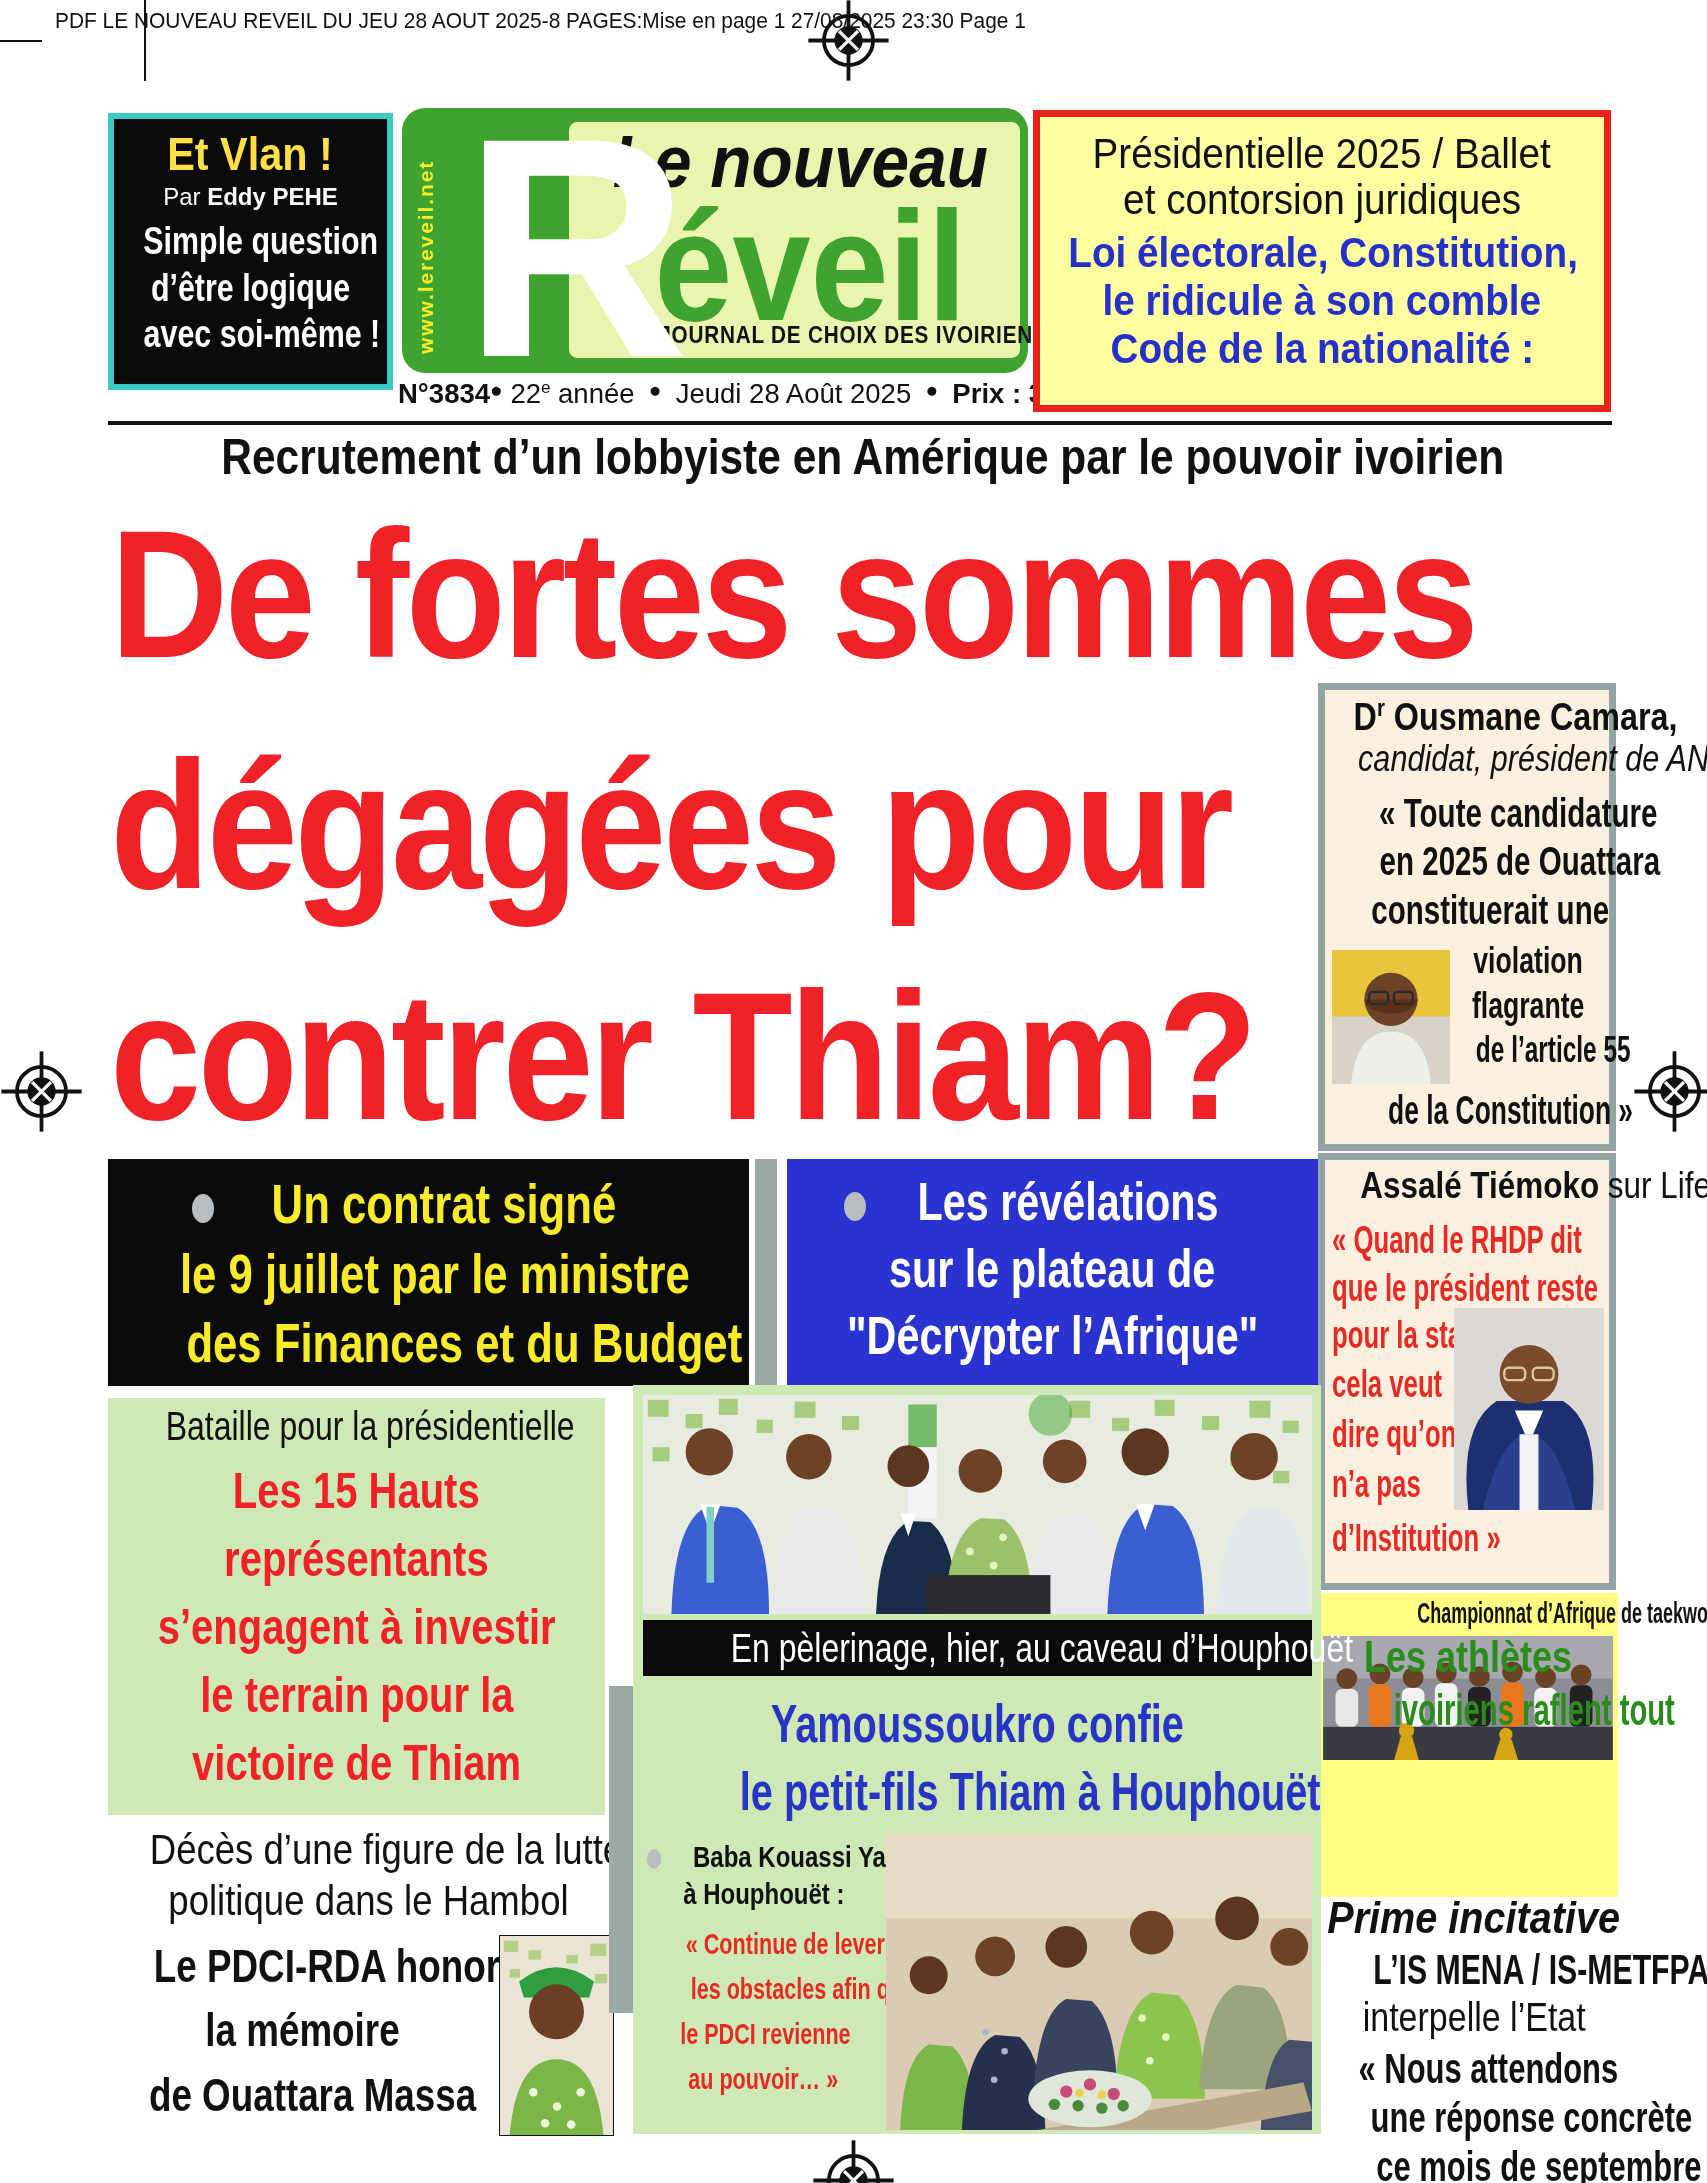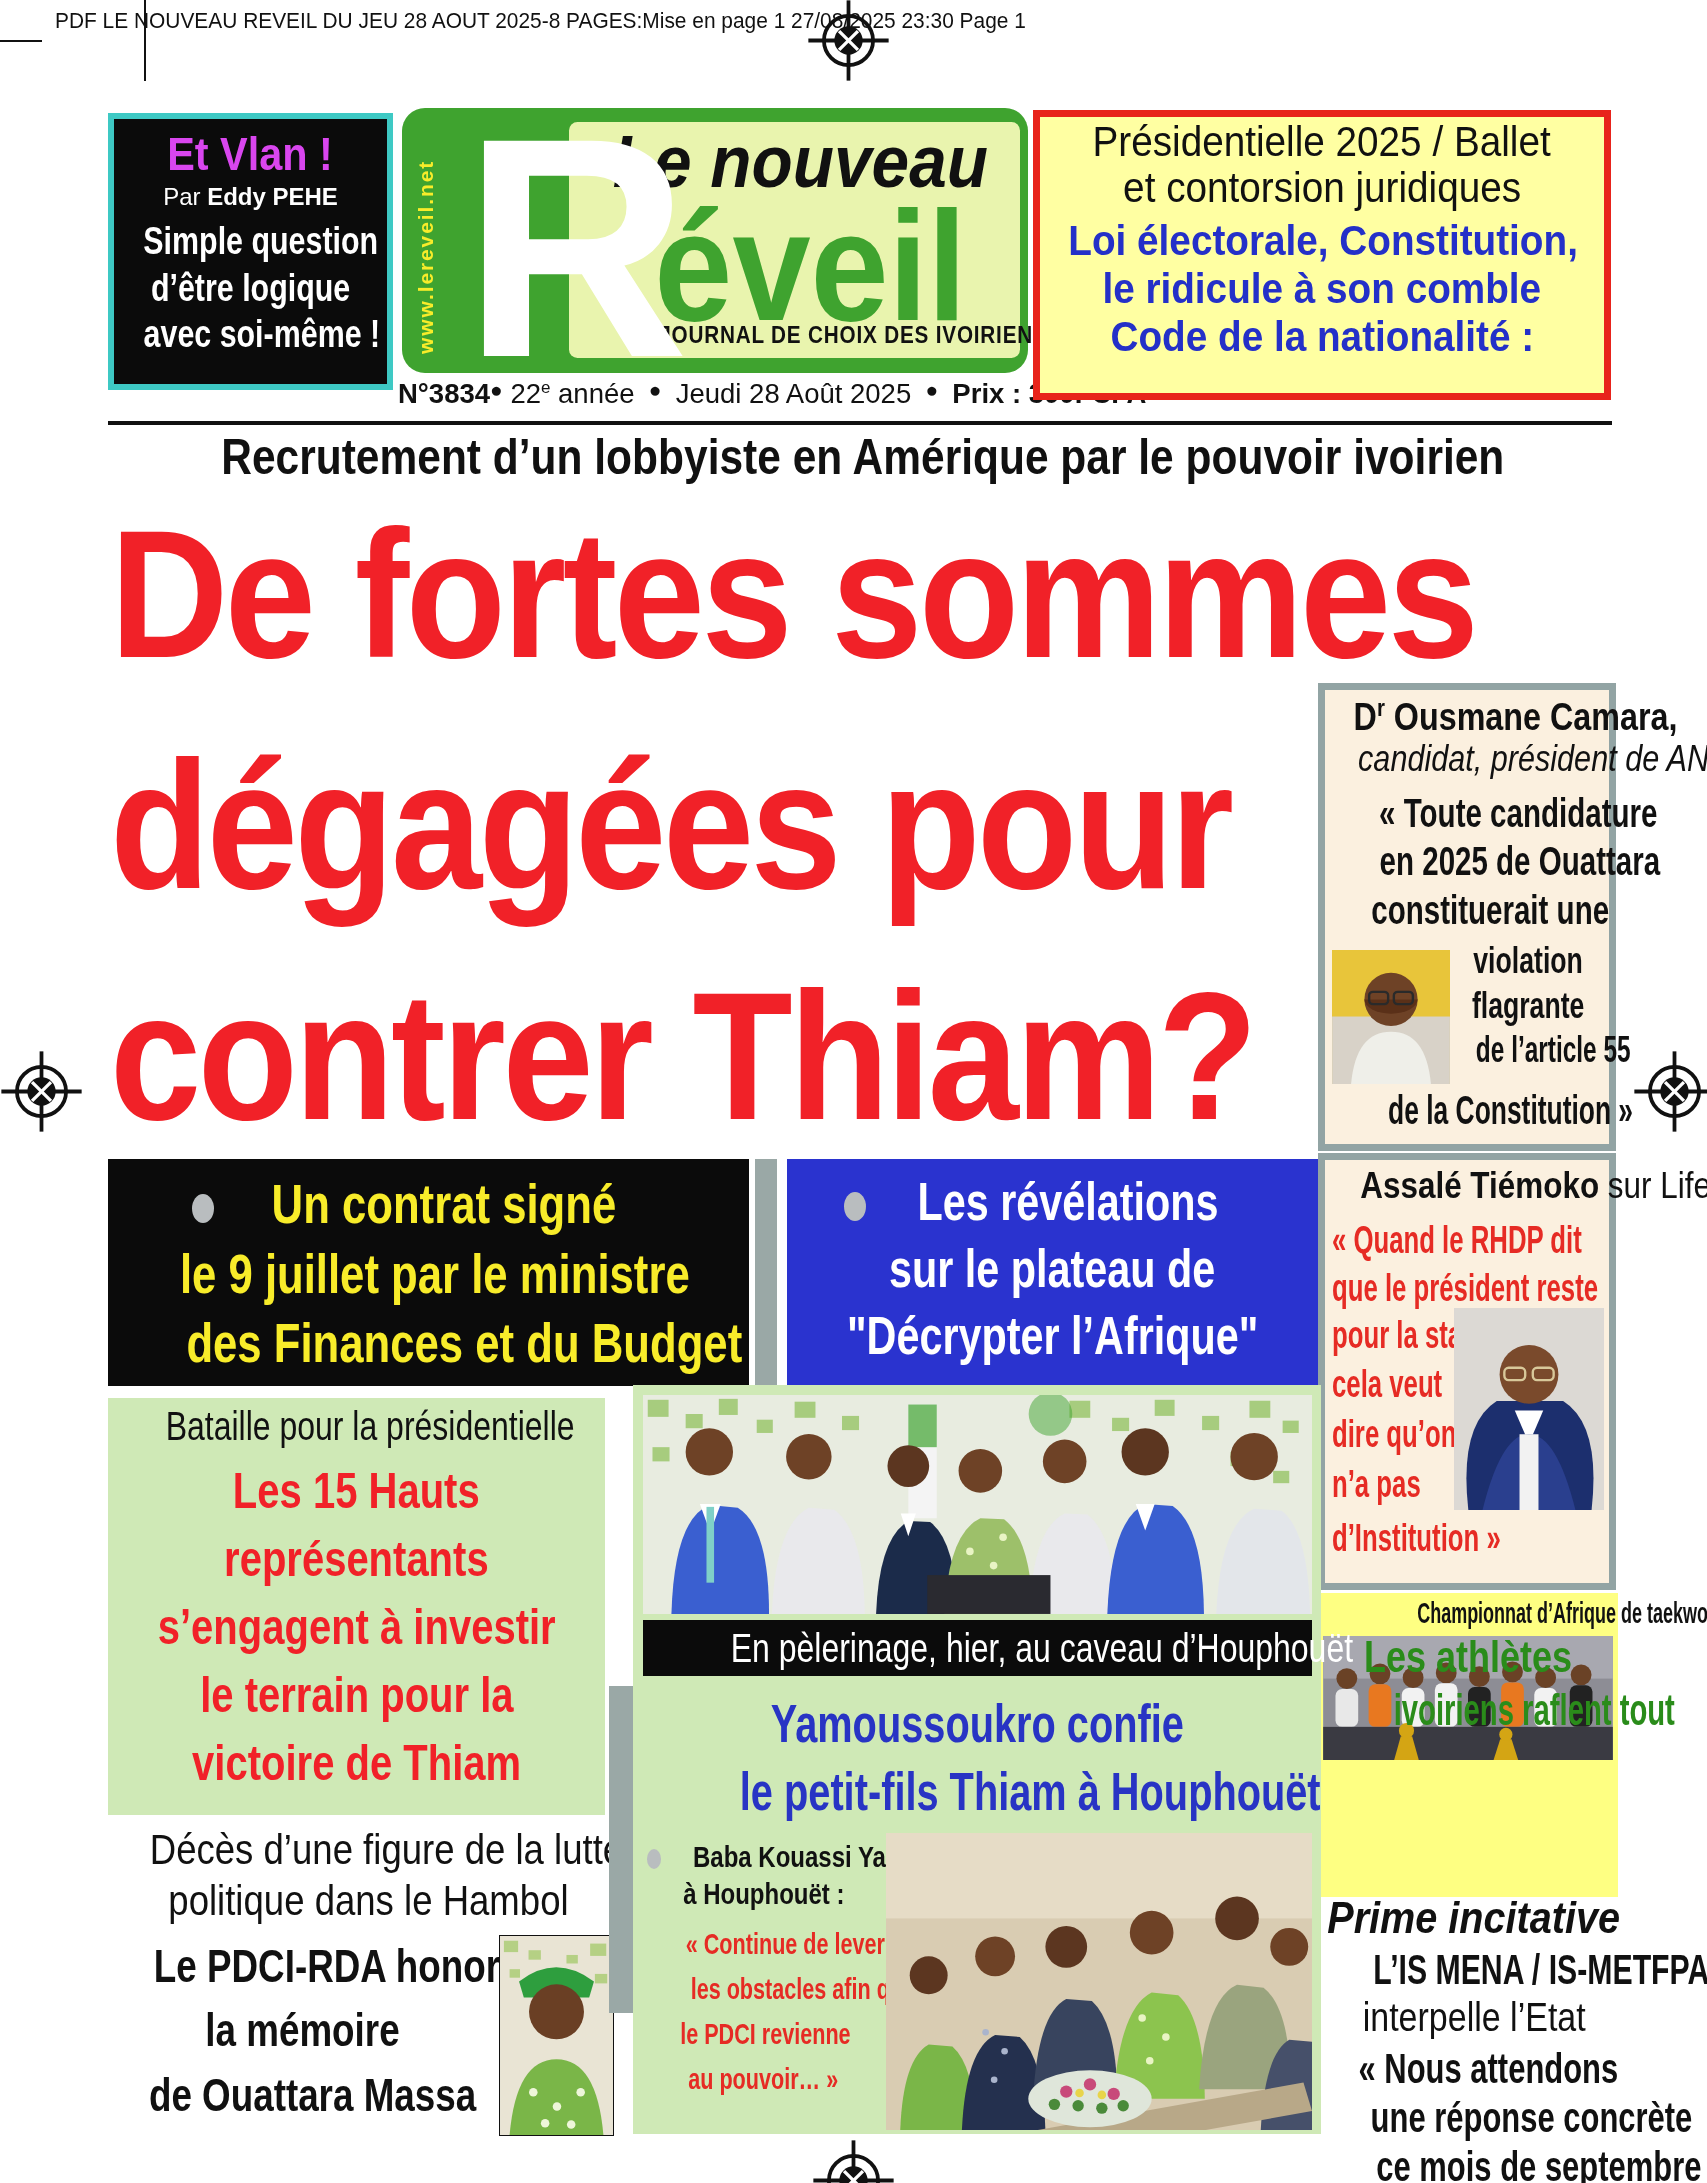--- a/index.html
+++ b/index.html
@@ -62,21 +62,21 @@
   <svg class="abs regmark" style="left:811px;top:2138px;" width="85" height="85" viewBox="-90 -90 180 180">
     <line x1="-85" y1="0" x2="85" y2="0"></line>
       <line x1="0" y1="-85" x2="0" y2="85"></line>
     <circle class="o" r="52"></circle>
       <circle r="30" fill="#111"></circle>
     <line x1="-20" y1="-20" x2="20" y2="20" style="stroke:#fff;stroke-width:7"></line>
     <line x1="-20" y1="20" x2="20" y2="-20" style="stroke:#fff;stroke-width:7"></line>
   </svg>
 
   <div class="abs" style="left:108px;top:113px;width:273px;height:265px;background:#0b0b0b;border:6.6px solid #3ec9c4;">
-    <div class="ctr" style="margin-top:7.6px;font-size:46px;font-weight:700;color:#d946ef;">
+    <div class="ctr" style="margin-top:7.6px;font-size:46px;font-weight:700;color:#fde047;">
       <span class="sx s9">Et Vlan !</span>
     </div>
     <div class="ctr" style="margin-top:2px;font-size:24px;color:#fff;">
       <span>Par</span>&nbsp;<span class="bold">Eddy PEHE</span>
     </div>
     <div class="ctr" style="margin-top:7.6px;font-size:38px;font-weight:700;color:#fff;line-height:1.22;">
       <div class="nw"><span class="sx s8">Simple question</span></div>
       <div class="nw"><span class="sx s8">d’être logique</span></div>
       <div class="nw"><span class="sx s8">avec soi-même !</span></div>
     </div>
@@ -100,21 +100,21 @@
   <div class="abs ctr nw" style="left:398px;top:378px;width:635px;font-size:27.5px;">
     <span class="bold">N°3834</span><span style="font-size:21px;vertical-align:5.7px;">●</span>
     <span>22</span><sup style="font-size:17px;">e</sup> <span>année</span>
     <span style="font-size:21px;vertical-align:5.7px;margin:0 6.6px;">●</span>
     <span>Jeudi 28 Août 2025</span>
     <span style="font-size:21px;vertical-align:5.7px;margin:0 6.6px;">●</span>
     <span class="bold">Prix : 300FCFA</span>
   </div>
   <div class="abs cropline" style="left:108px;top:421px;width:1504px;height:3.8px;"></div>
 
-  <div class="abs" style="left:1033px;top:110px;width:564px;height:275px;background:#ffffa2;border:7.6px solid #e8231b;padding-top:1px;">
+  <div class="abs" style="left:1033px;top:110px;width:564px;height:275px;background:#ffffa2;border:7.6px solid #e8231b;padding-top:13px;">
     <div class="ctr nw" style="font-size:43px;font-weight:500;line-height:1.08;color:#111;">
       <div><span class="sx s9">Présidentielle 2025 / Ballet</span></div>
       <div><span class="sx s9">et contorsion juridiques</span></div>
     </div>
     <div class="ctr nw" style="margin-top:4.7px;font-size:43px;font-weight:700;line-height:1.12;color:#2430c8;">
       <div><span class="sx s9">Loi électorale, Constitution,</span></div>
       <div><span class="sx s9">le ridicule à son comble</span></div>
       <div><span class="sx s9">Code de la nationalité :</span></div>
     </div>
   </div>

